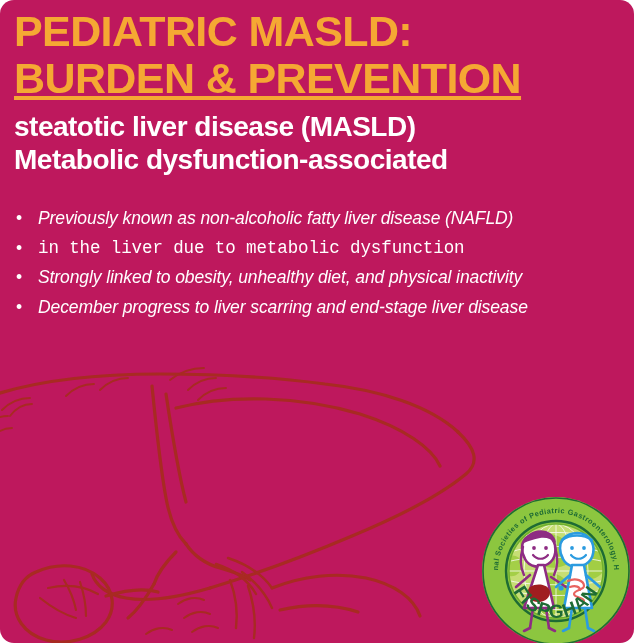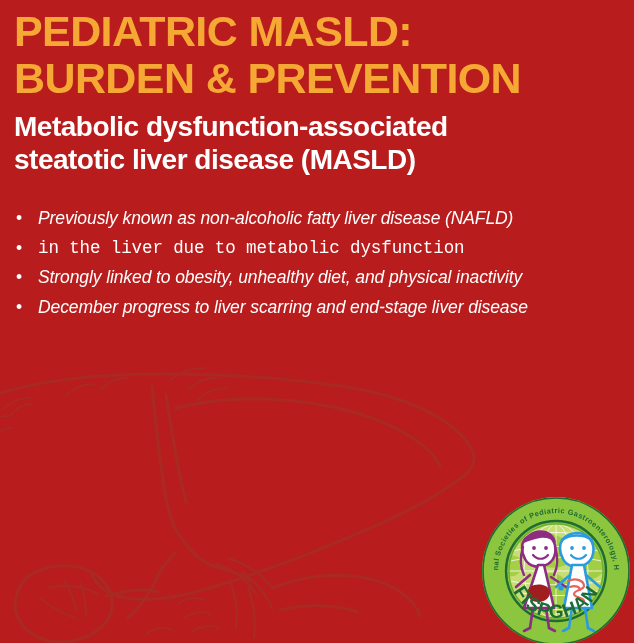--- a/index.html
+++ b/index.html
@@ -96,21 +96,21 @@
   #logo {
     position:absolute;
     left:480px; top:495px;
     width:152px; height:152px;
   }
   #logo svg { display:block; width:100%; height:100%; }
 </style>
 </head>
 <body>
 
-<div id="slide" style="background: #b91c1c;">
+<div id="slide" style="background: #be185d; border-radius: 14px;">
 
   <div id="liver-watermark">
     <svg viewBox="0 0 560 290" xmlns="http://www.w3.org/2000/svg" aria-hidden="true">
       <g fill="none" stroke="#A82A22" stroke-width="3.2" stroke-linecap="round" stroke-linejoin="round">
 
         <path d="M-10,38 C40,16 110,8 180,8 C250,8 300,12 345,18 C400,24 450,40 478,66"></path>
 
         <path d="M478,66 C495,82 500,96 486,108 C462,128 420,150 372,170 C320,192 270,210 230,222"></path>
 
         <path d="M230,222 C196,232 168,236 146,232 C128,229 116,220 112,208"></path>
@@ -163,26 +163,26 @@
           <path d="M204,252 C212,246 222,244 230,248"></path>
           <path d="M212,266 C220,260 230,258 238,262"></path>
           <path d="M166,268 C174,262 184,260 192,264"></path>
         </g>
       </g>
     </svg>
   </div>
 
   <div id="headline">
     <span class="headline-line" style="color: rgb(245, 168, 51);">PEDIATRIC MASLD:</span>
-    <span class="headline-line" style="color: rgb(245, 168, 51);">BURDEN &amp; PREVENTION</span>
+    <span class="headline-line" style="color: rgb(245, 168, 51); text-decoration: underline;">BURDEN &amp; PREVENTION</span>
   </div>
 
   <div id="subtitle">
+    <span class="subtitle-line" style="color: rgb(255, 255, 255);">steatotic liver disease (MASLD)</span>
     <span class="subtitle-line" style="color: rgb(255, 255, 255);">Metabolic dysfunction-associated</span>
-    <span class="subtitle-line" style="color: rgb(255, 255, 255);">steatotic liver disease (MASLD)</span>
   </div>
 
   <div id="bullet-list">
 
     <div class="bullet-item">
       <span class="bullet-dot">•</span>
       <span class="bullet-text">Previously known as non-alcoholic fatty liver disease (NAFLD)</span>
     </div>
 
     <div class="bullet-item">

